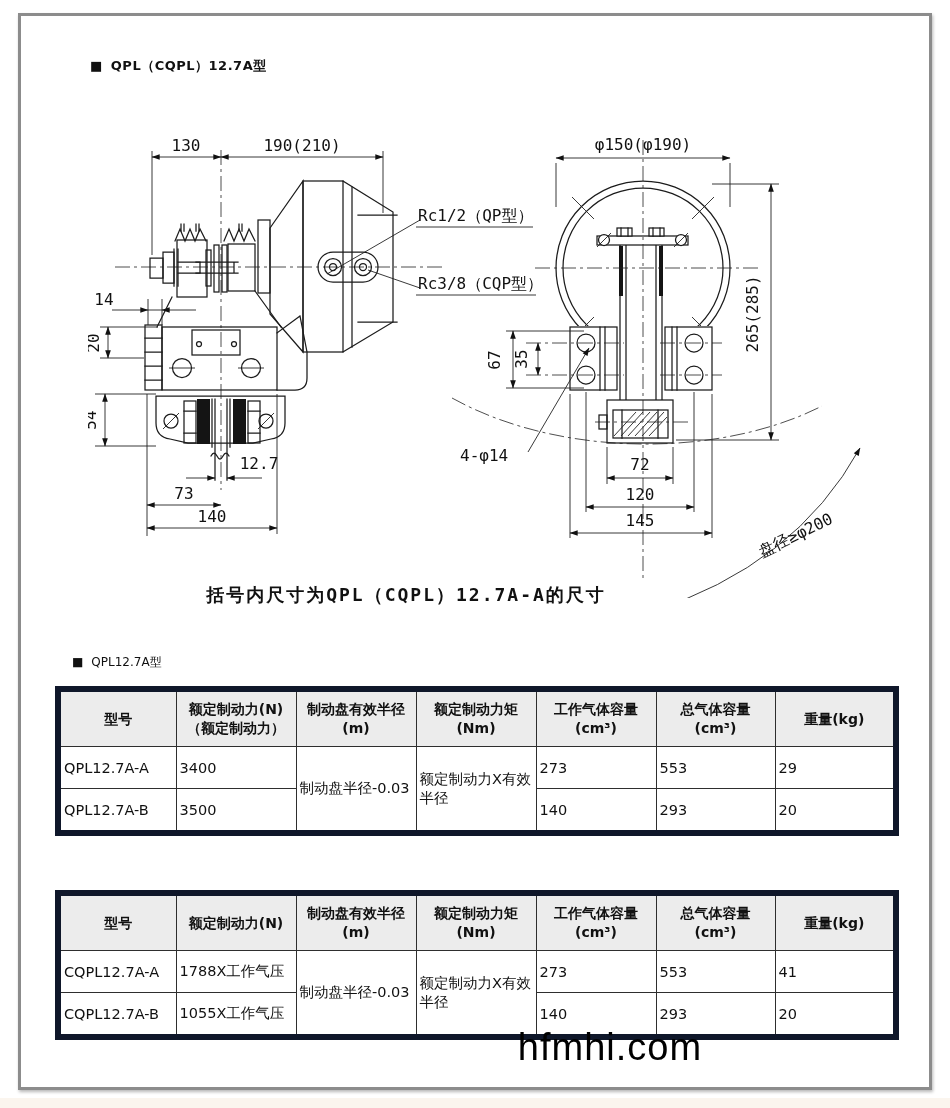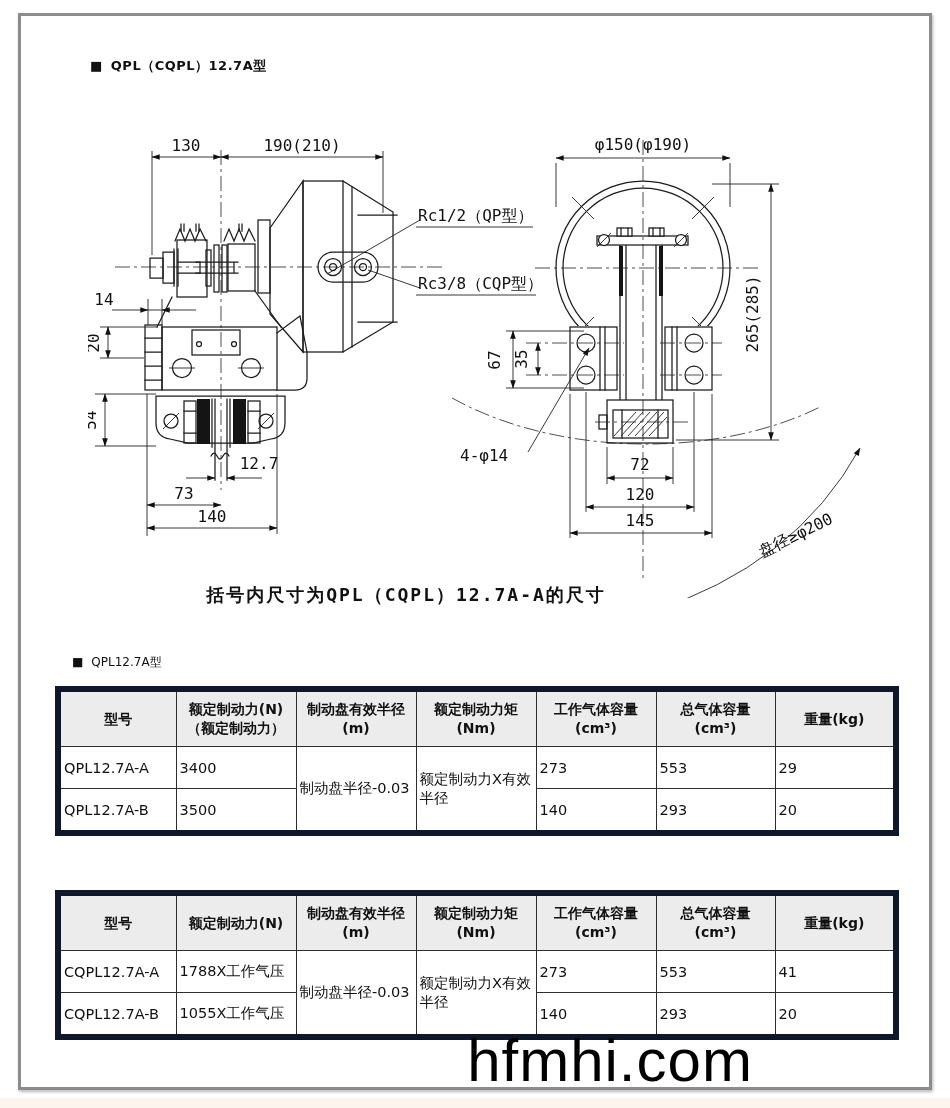--- a/index.html
+++ b/index.html
@@ -30,21 +30,21 @@
     border-collapse:collapse;
     border:6px solid #0f172a;font-size:14px;
   }
   #table1{top:686px;}
   #table2{top:890px;}
   table.spec th,table.spec td{border:1px solid #2e2e2e;padding:0 3px;}
   table.spec th{background:#ececec;font-weight:600;height:54px;line-height:1.35;font-size:14px;}
   table.spec td{height:41px;font-size:14.5px;background:#fff;}
   .watermark{
     position:absolute;top:1026px;left:270px;width:680px;text-align:center;
-    font-family:"Liberation Sans",sans-serif;font-size:60px;font-weight:400;
+    font-family:"Liberation Sans",sans-serif;font-size:38px;font-weight:400;
     letter-spacing:1px;color:#000;
   }
   svg.drawing{position:absolute;left:88px;top:118px;}
   svg .s{stroke:#1c1c1c;stroke-width:1.25;fill:none;stroke-linecap:square;}
   svg .wf{stroke:#1c1c1c;stroke-width:1.25;fill:#fff;}
   svg .wn{fill:#fff;stroke:none;}
   svg .b{fill:#141414;stroke:none;}
   svg .cl{stroke:#222;stroke-width:.8;fill:none;stroke-dasharray:15 4 3 4;}
   svg .dm{stroke:#222;stroke-width:.9;fill:none;}
   svg text{

